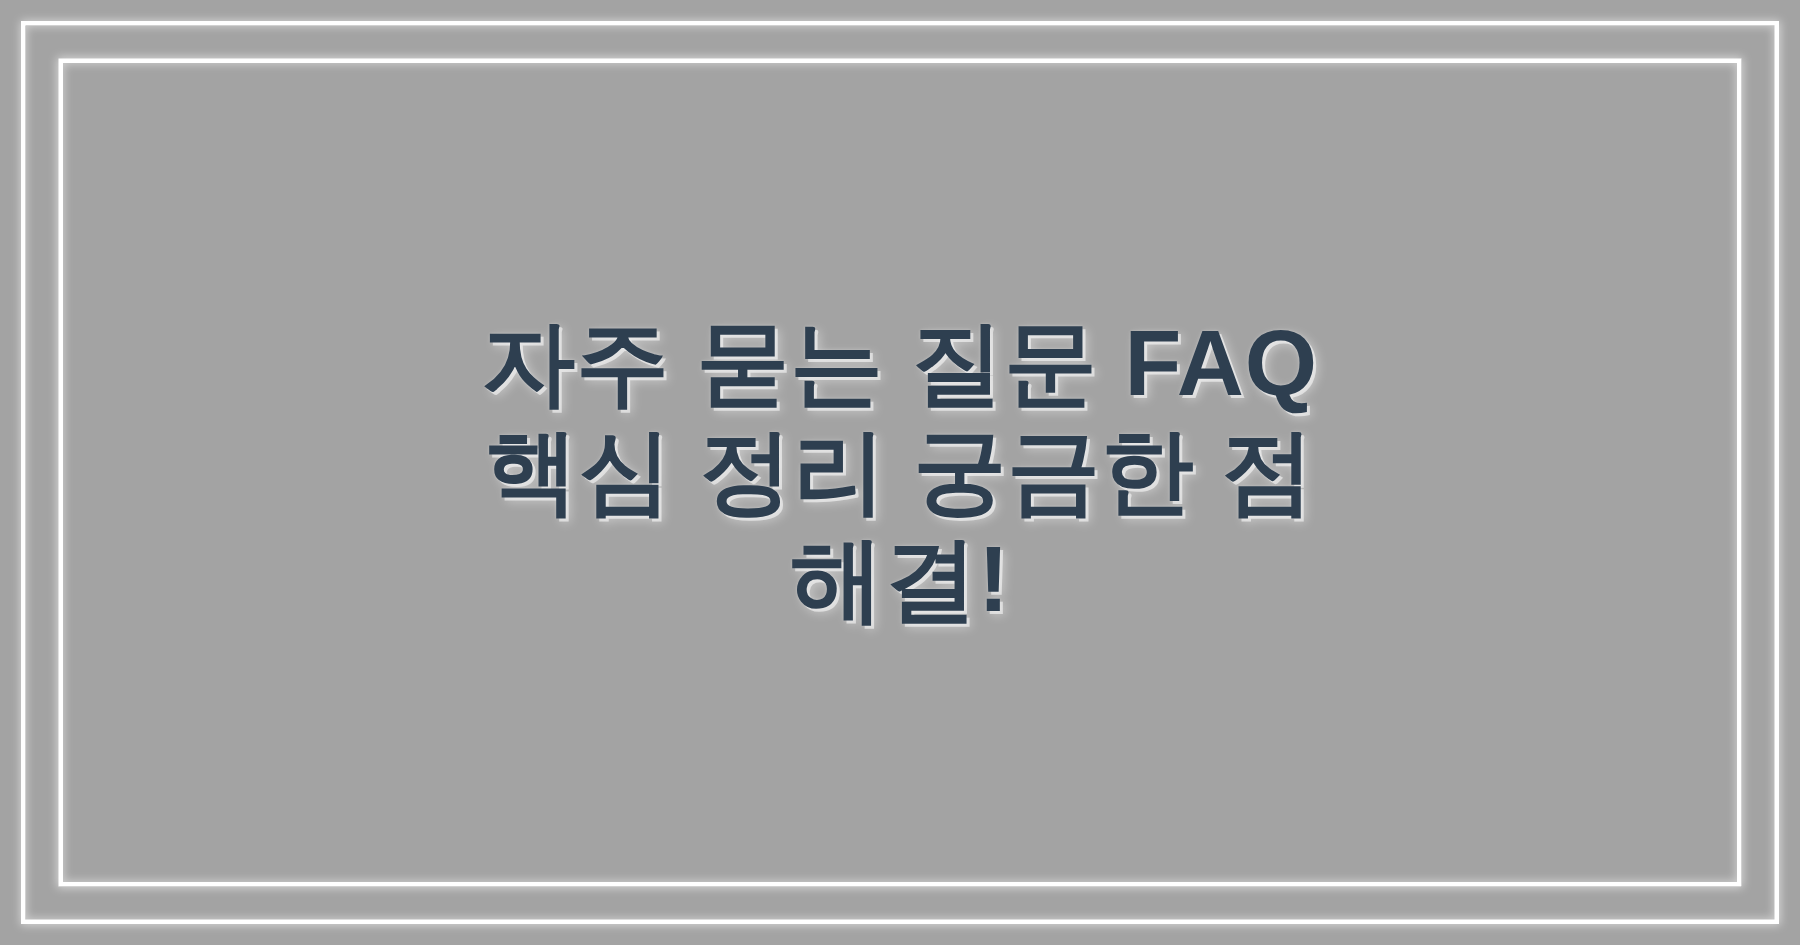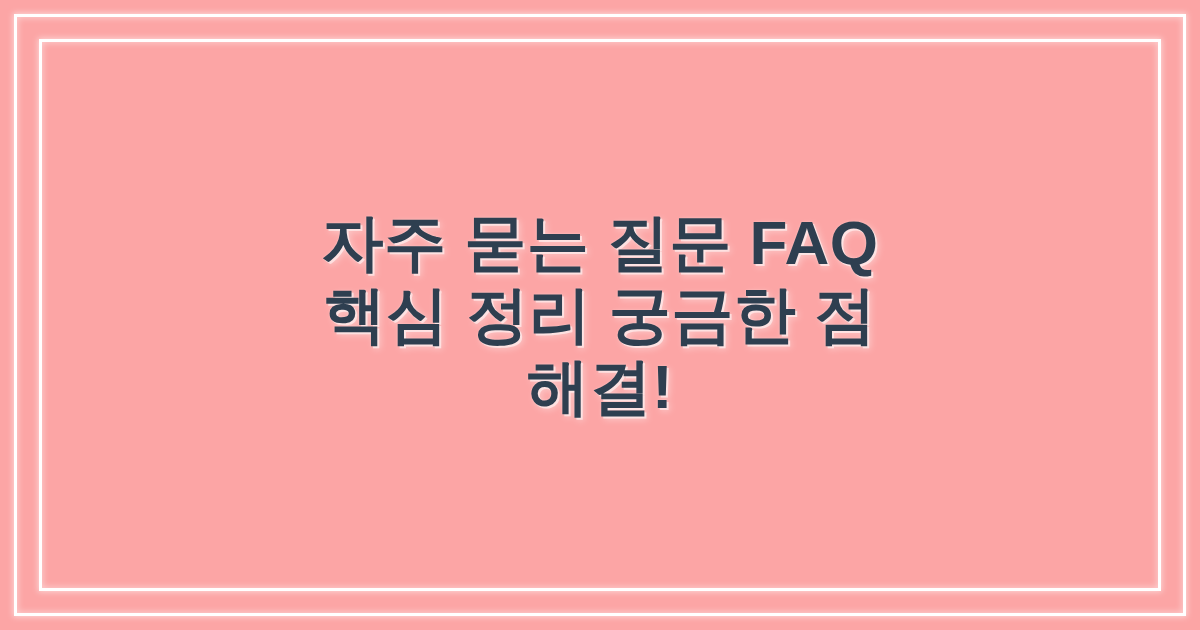--- a/index.html
+++ b/index.html
@@ -82,21 +82,21 @@
     word-break: keep-all;
     text-shadow:
       2px 2px 0 rgba(255, 255, 255, 0.55),
       3px 3px 7px rgba(255, 255, 255, 0.42),
       0 0 2px rgba(255, 255, 255, 0.30);
   }
 </style>
 </head>
 <body>
 
-<div class="banner" style="background: #fca5a5;">
+<div class="banner" style="background: #a3a3a3;">
 
   <div class="frame frame-outer" style="border-color: rgb(255, 255, 255);"></div>
 
   <div class="frame frame-inner" style="border-color: rgb(255, 255, 255);"></div>
 
   <div class="content">
     <h1 class="headline" style="color: rgb(46, 63, 80);">자주 묻는 질문 FAQ 핵심 정리 궁금한 점 해결!</h1>
   </div>
 
 </div>

